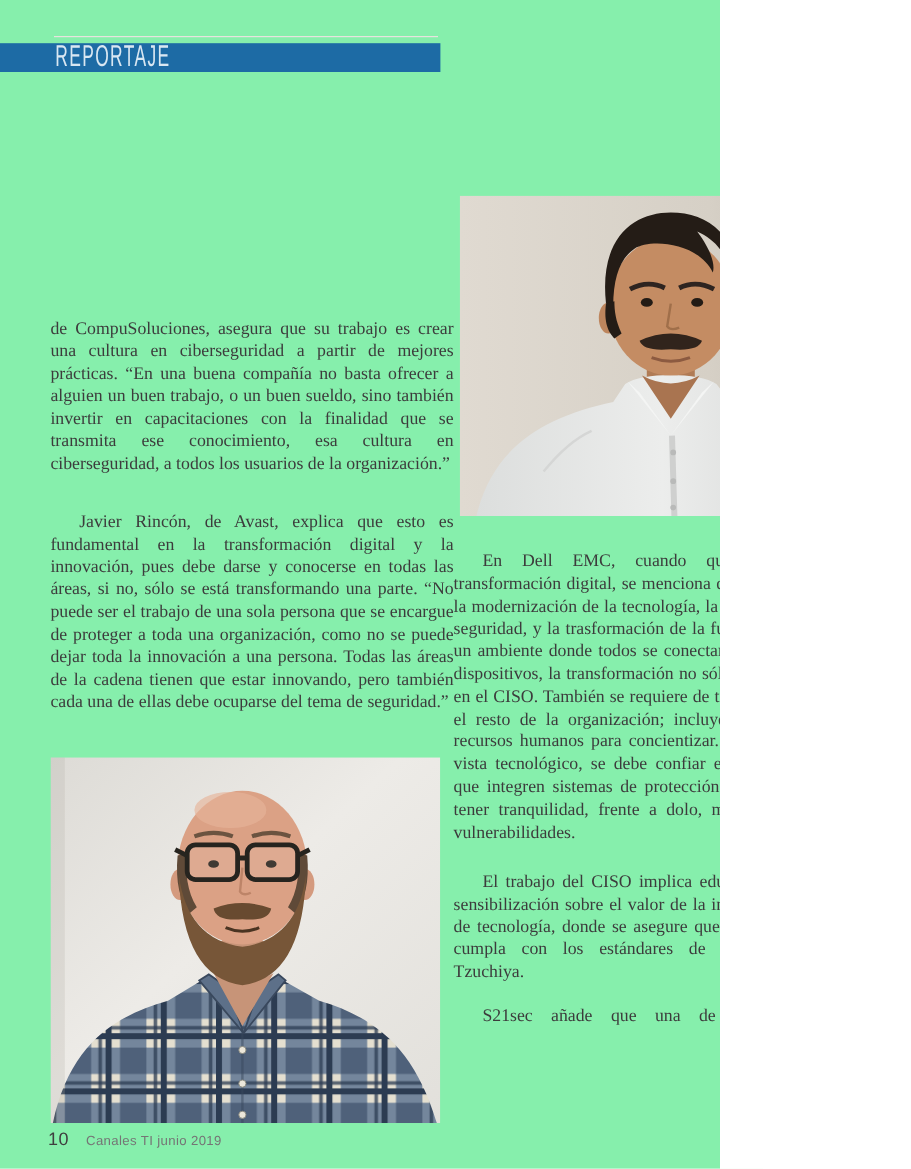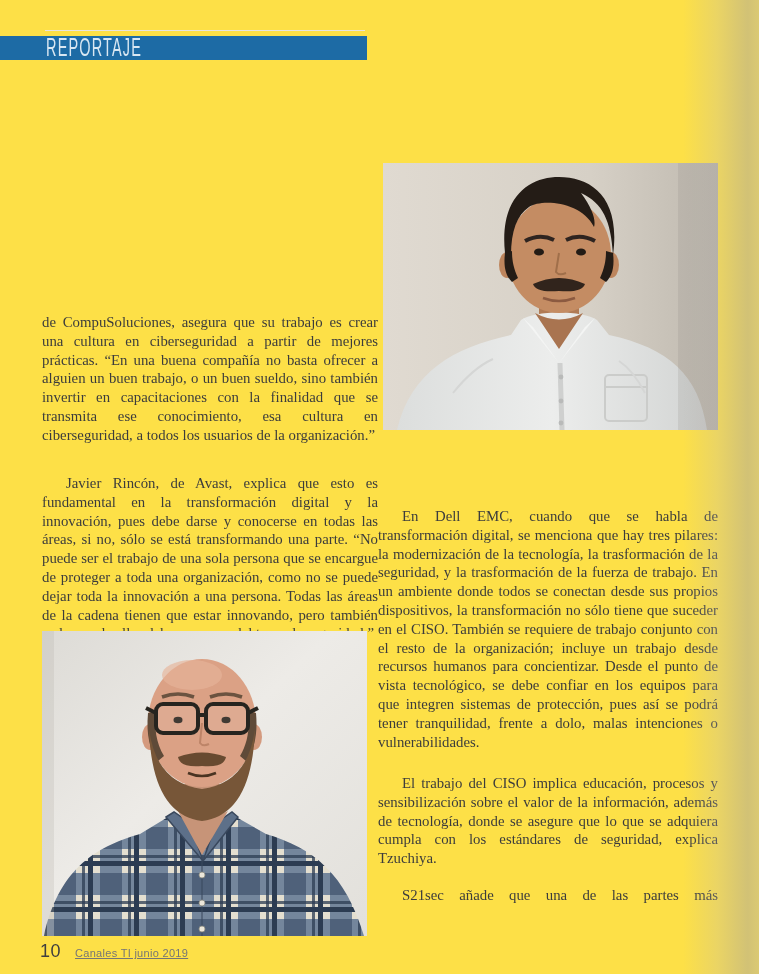--- a/index.html
+++ b/index.html
@@ -1,23 +1,23 @@
 <!DOCTYPE html>
 <html><head>
 <meta charset="utf-8">
 <style>
   * { margin: 0; padding: 0; box-sizing: border-box; }
   html, body { background: #ffffff; }
   body { font-family: "Liberation Sans", sans-serif; }
 
   .page {
     position: relative;
-    width: 759px;
+    width: 600px;
     height: 974px;
-    background: #fde047;
+    background: #86efac;
     overflow: hidden;
   }
 
   
   .page-edge {
     position: absolute;
     top: 0; bottom: 0;
     left: 683px; width: 76px;
     background: linear-gradient(to right,
       rgba(186,182,176,0) 0%,
@@ -83,44 +83,42 @@
   .photo.bottom-left{ left: 42px;  top: 631px; width: 325px; height: 305px; }
   .photo svg { display: block; width: 100%; height: 100%; }
 
   .body-par {
     position: absolute;
     color: #3c3c3c;
     font-family: "Liberation Serif", serif;
     font-size: 14.8px;
     line-height: 18.8px;
     text-align: justify;
-    margin-top: 48px;
   }
   .col-left  .body-par, .body-par.col-l { left: 42px;  width: 336px; }
   .body-par.col-r { left: 378px; width: 340px; }
   .indent { text-indent: 24px; }
   .last-justify { text-align-last: justify; }
 
   .footer {
     position: absolute;
     left: 40px; top: 941px;
     display: flex;
     align-items: baseline;
   }
   .footer .page-number {
     color: #3f3f3f;
-    font-size: 18px;
+    font-size: 15px;
     letter-spacing: 0.5px;
   }
   .footer .magazine {
     color: #757575;
     font-size: 11px;
     margin-left: 14px;
     letter-spacing: 0.3px;
-    text-decoration: underline;
   }
 </style>
 </head>
 <body>
 
 <div class="page">
 
   <div class="header-rule"></div>
 
   <div class="section-bar">

